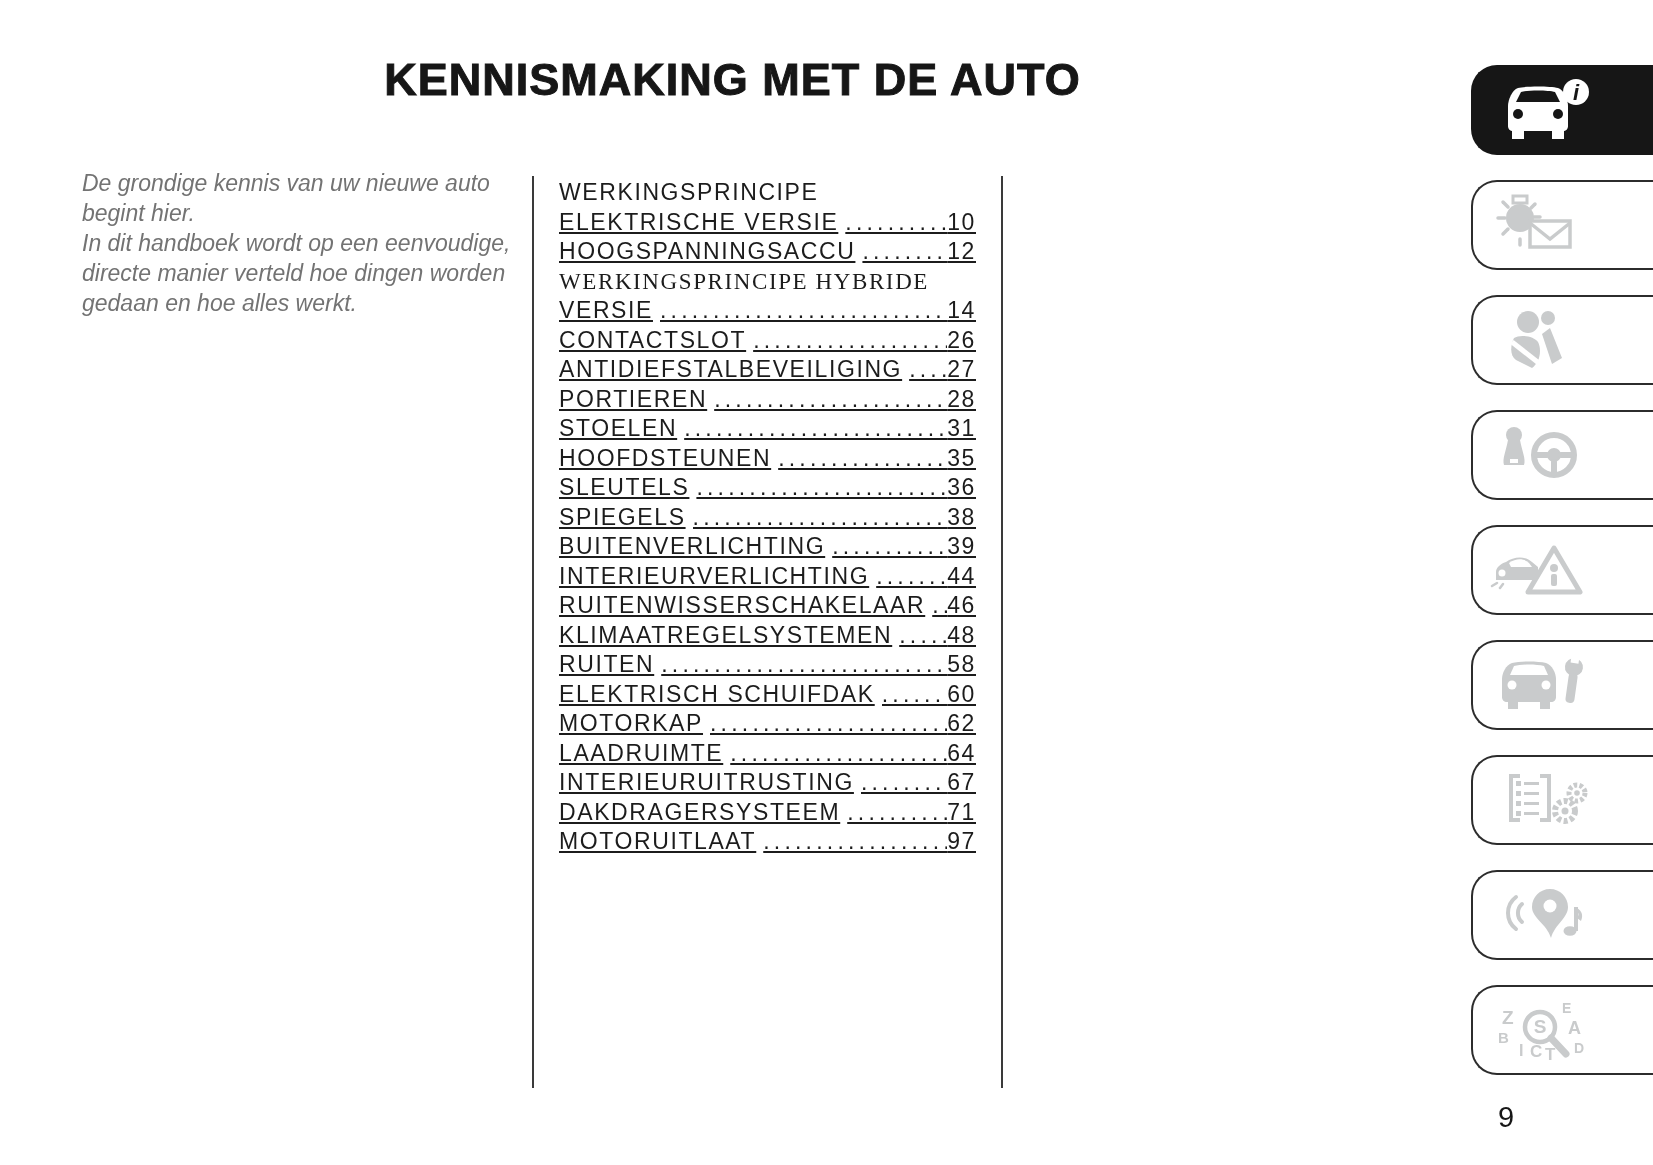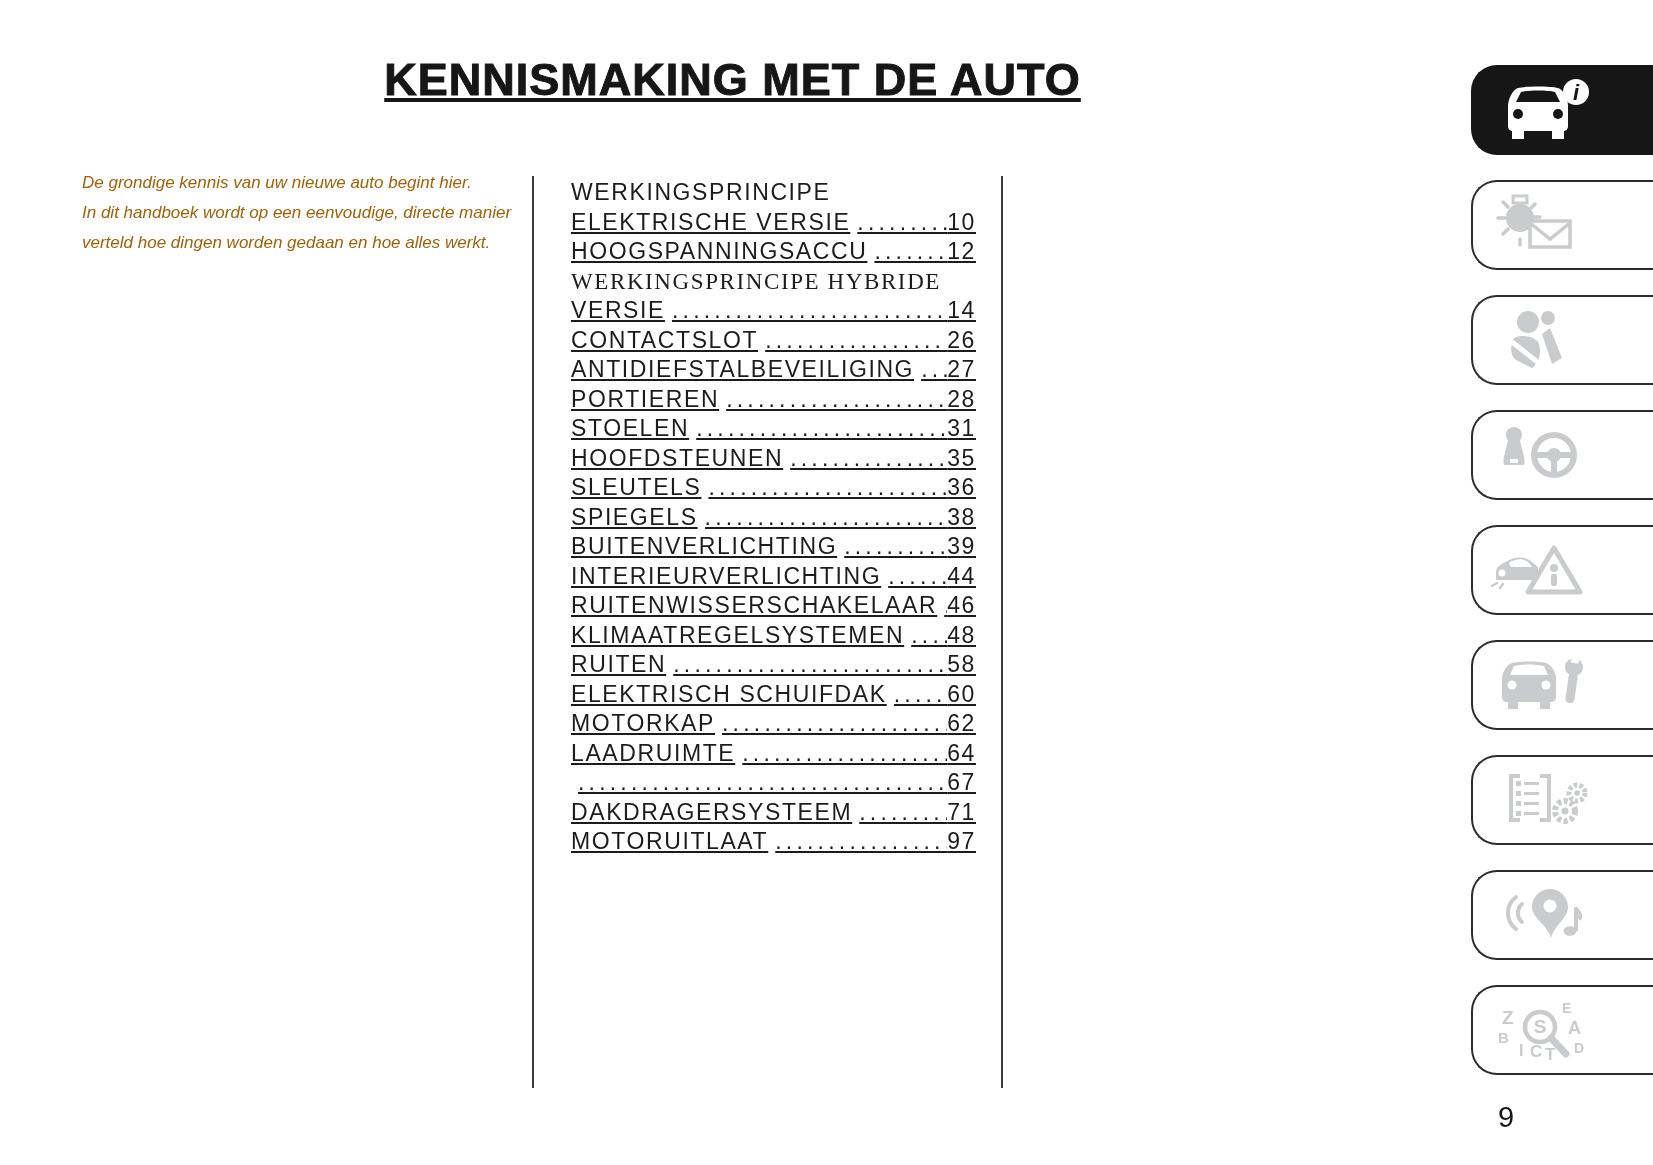--- a/index.html
+++ b/index.html
@@ -12,35 +12,34 @@
     color:#1c1c1c;
   }
   
   .title{
     position:absolute;left:60px;top:54px;width:1345px;
     text-align:center;
     font-size:45px;font-weight:bold;letter-spacing:1px;
     -webkit-text-stroke:1px #161616;
     color:#161616;
     white-space:nowrap;
-    text-decoration:underline;
   }
   
   .intro{
     position:absolute;left:82px;top:168px;width:452px;
-    font-style:italic;font-size:17px;line-height:30px;color:#a16207;
+    font-style:italic;font-size:23px;line-height:30px;color:#737373;
   }
   .intro p{margin:0;}
   
   .toc{
     position:absolute;left:532px;top:176px;width:471px;height:912px;
     border-left:2px solid #3a3a3a;border-right:2px solid #3a3a3a;
     padding:2px 25px 0 25px;box-sizing:border-box;
   }
-  .toc-entry{font-size:23px;line-height:29.5px;letter-spacing:1.6px;color:#1c1c1c;cursor:pointer;margin-left:12px;}
+  .toc-entry{font-size:23px;line-height:29.5px;letter-spacing:1.6px;color:#1c1c1c;cursor:pointer;}
   .toc-head{display:none;white-space:nowrap;overflow:hidden;}
   .toc-row{display:flex;align-items:flex-end;text-decoration:underline;}
   .toc-lbl{flex:0 1 auto;}
   .toc-leader{flex:1 1 16px;overflow:hidden;margin-left:7px;white-space:nowrap;}
   .toc-leader::before{
     content:"..........................................................................";
     letter-spacing:4.2px;
   }
   .toc-pg{flex:0 0 auto;min-width:28px;text-align:right;}
   
@@ -206,20 +205,21 @@
         </div>
         <div class="toc-entry">
           <div class="toc-row">
             <span class="toc-lbl">LAADRUIMTE</span>
             <span class="toc-leader"></span>
             <span class="toc-pg">64</span>
           </div>
         </div>
         <div class="toc-entry">
           <div class="toc-row">
+            <span class="toc-lbl">INTERIEURUITRUSTING</span>
             <span class="toc-leader"></span>
             <span class="toc-pg">67</span>
           </div>
         </div>
         <div class="toc-entry">
           <div class="toc-row">
             <span class="toc-lbl">DAKDRAGERSYSTEEM</span>
             <span class="toc-leader"></span>
             <span class="toc-pg">71</span>
           </div>

